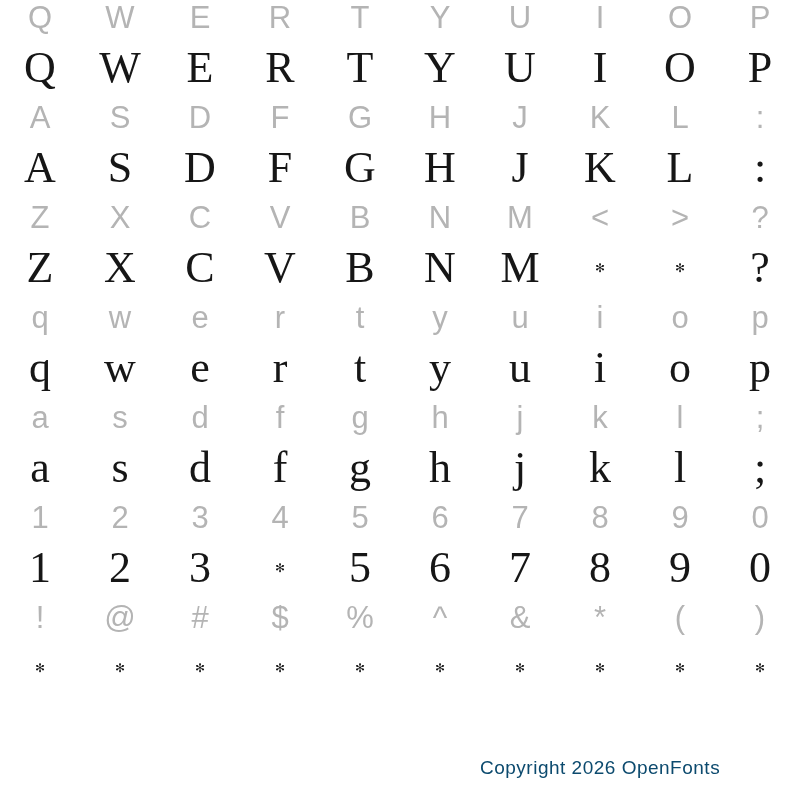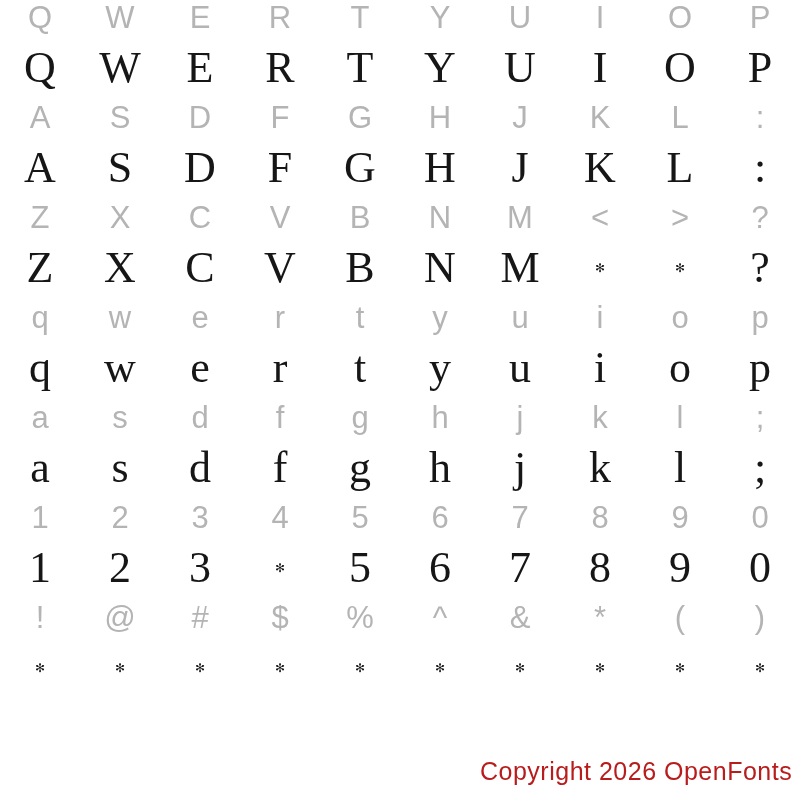--- a/index.html
+++ b/index.html
@@ -24,21 +24,21 @@
     height:60px;line-height:60px;
   }
   .cell{text-align:center;white-space:pre;}
   .cell.notdef{
     font-family:"DejaVu Sans",sans-serif;
     font-size:12px;color:#1a1a1a;
   }
   .footer{
     position:absolute;left:480px;top:757px;
     font-family:"Liberation Sans",sans-serif;
-    font-size:25px;color:#b91c1c;letter-spacing:0.5px;
+    font-size:19px;color:#0c4a6e;letter-spacing:0.5px;
   }
 </style>
 </head>
 <body>
 
 <div class="specimen">
 
   <div class="row reference" style="top:-2px">
     <span class="cell">Q</span>
     <span class="cell">W</span>

